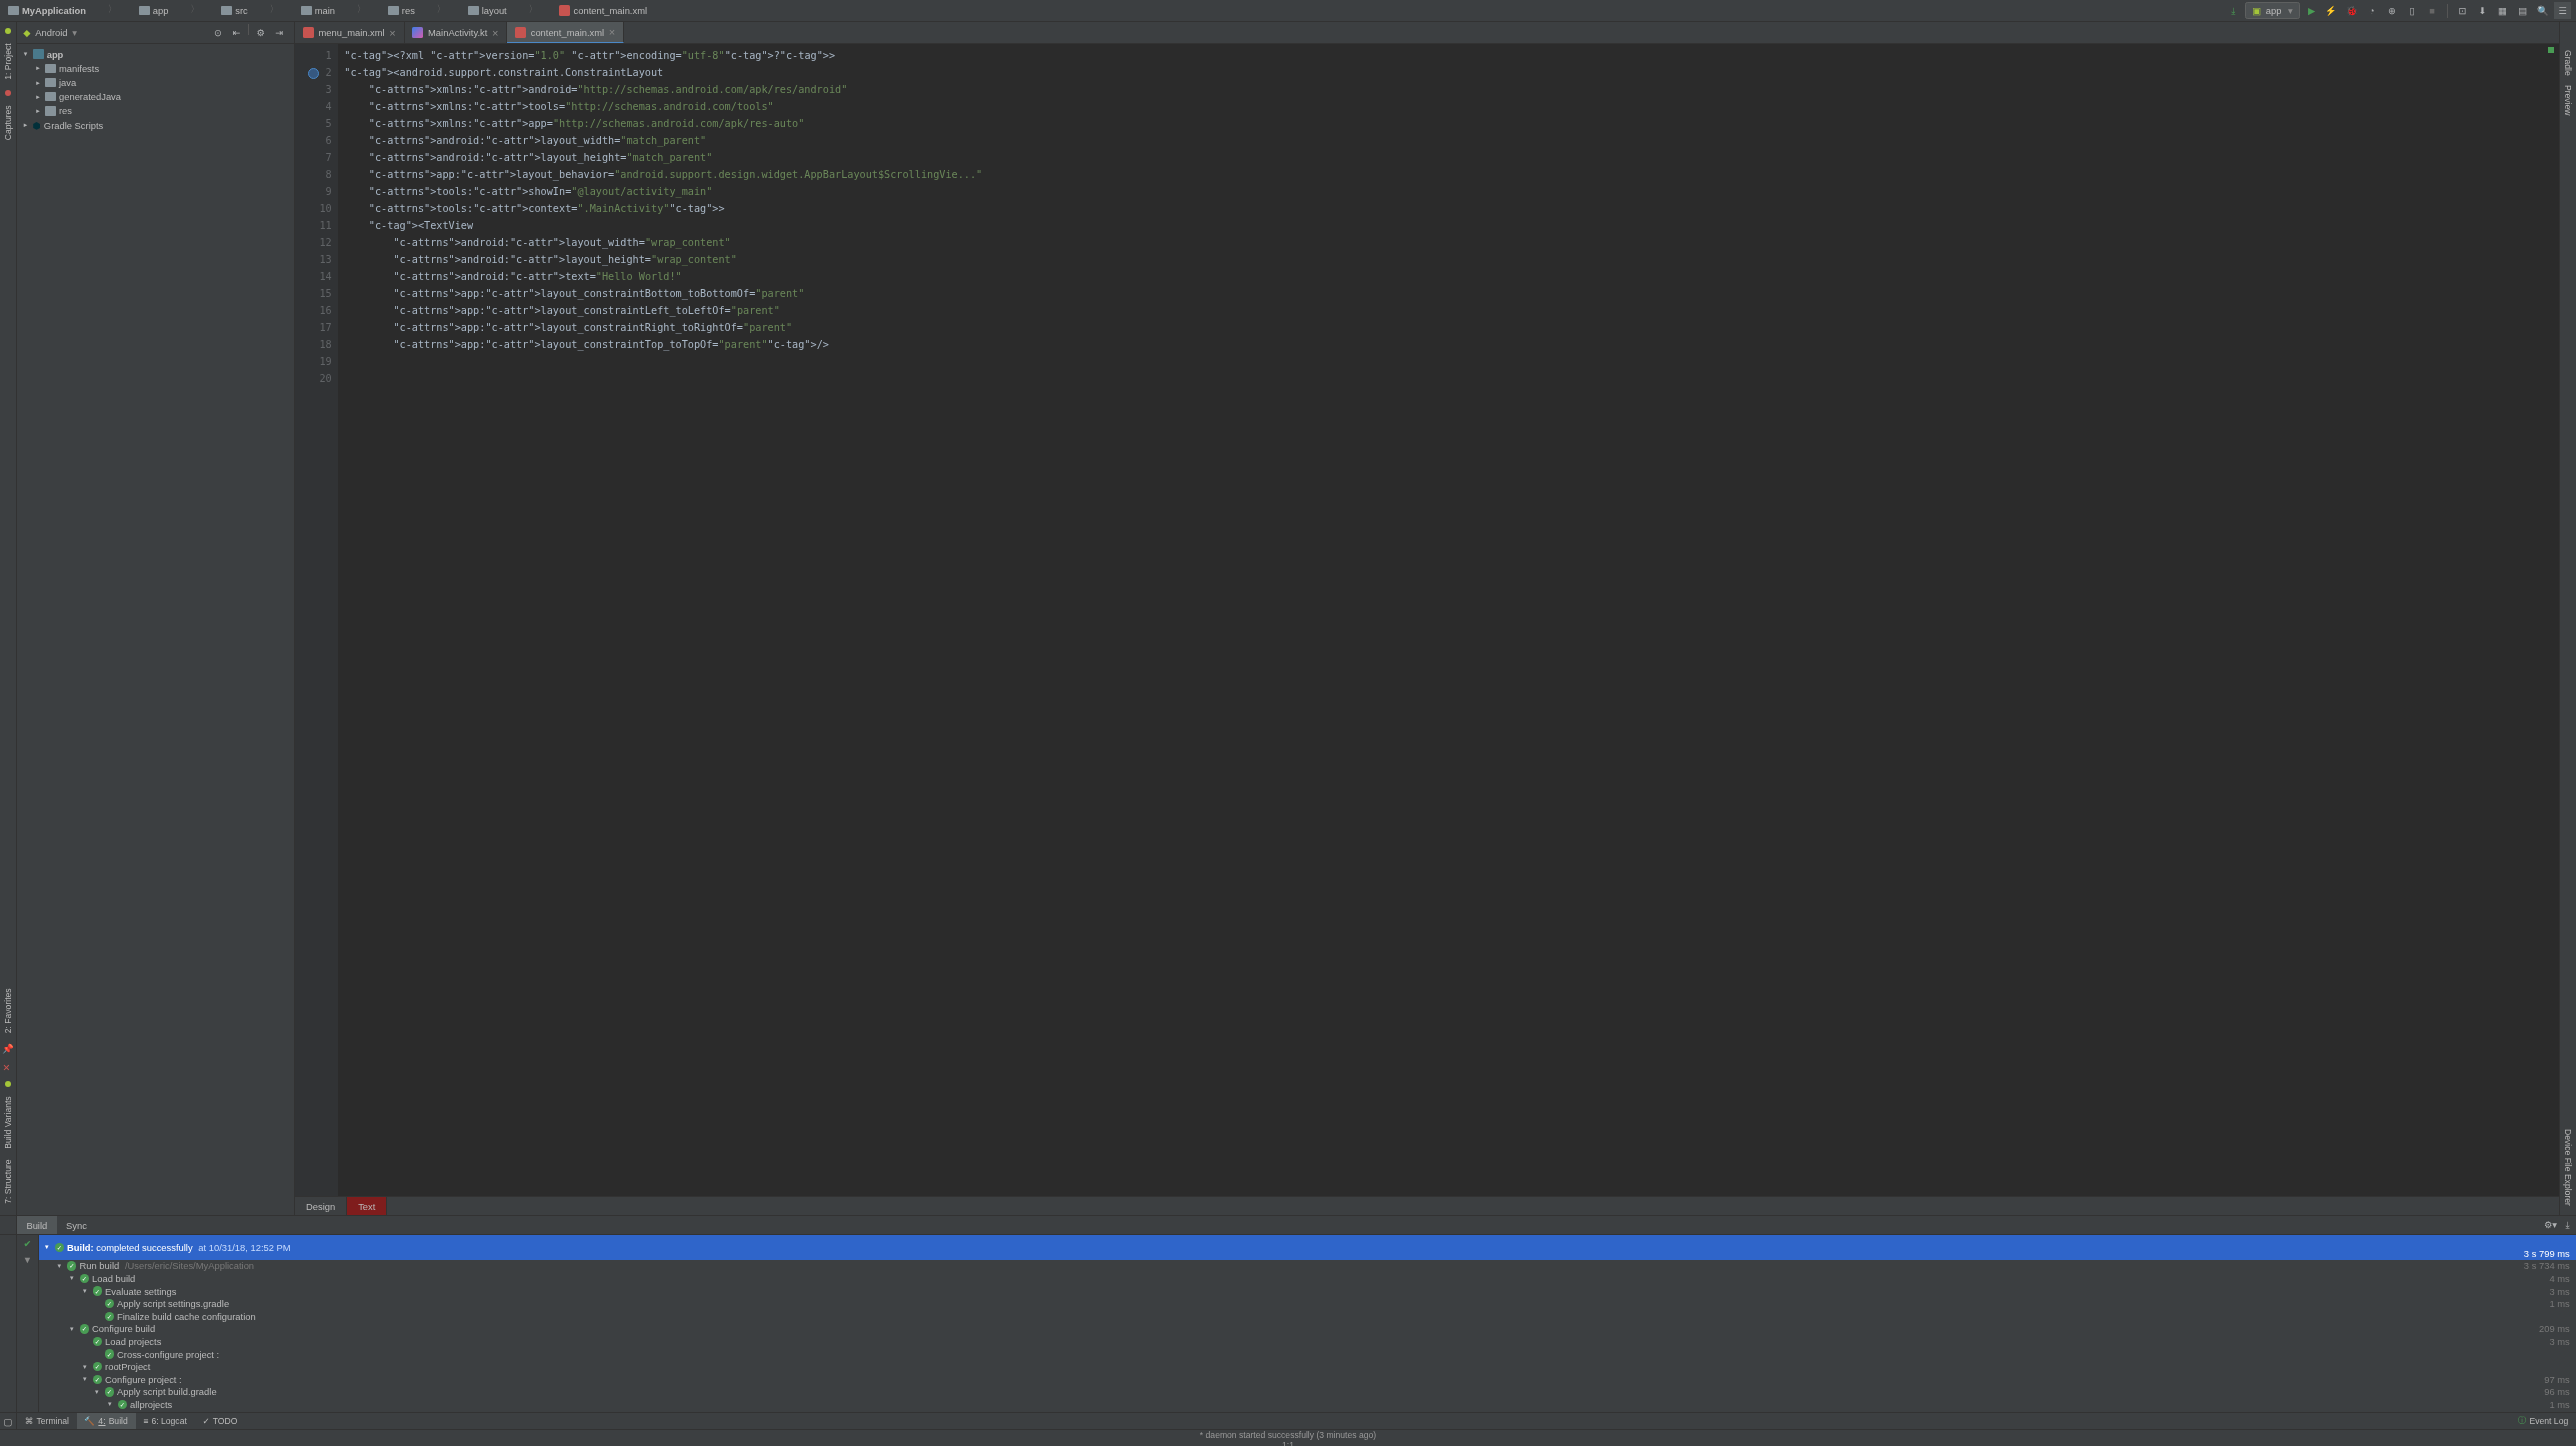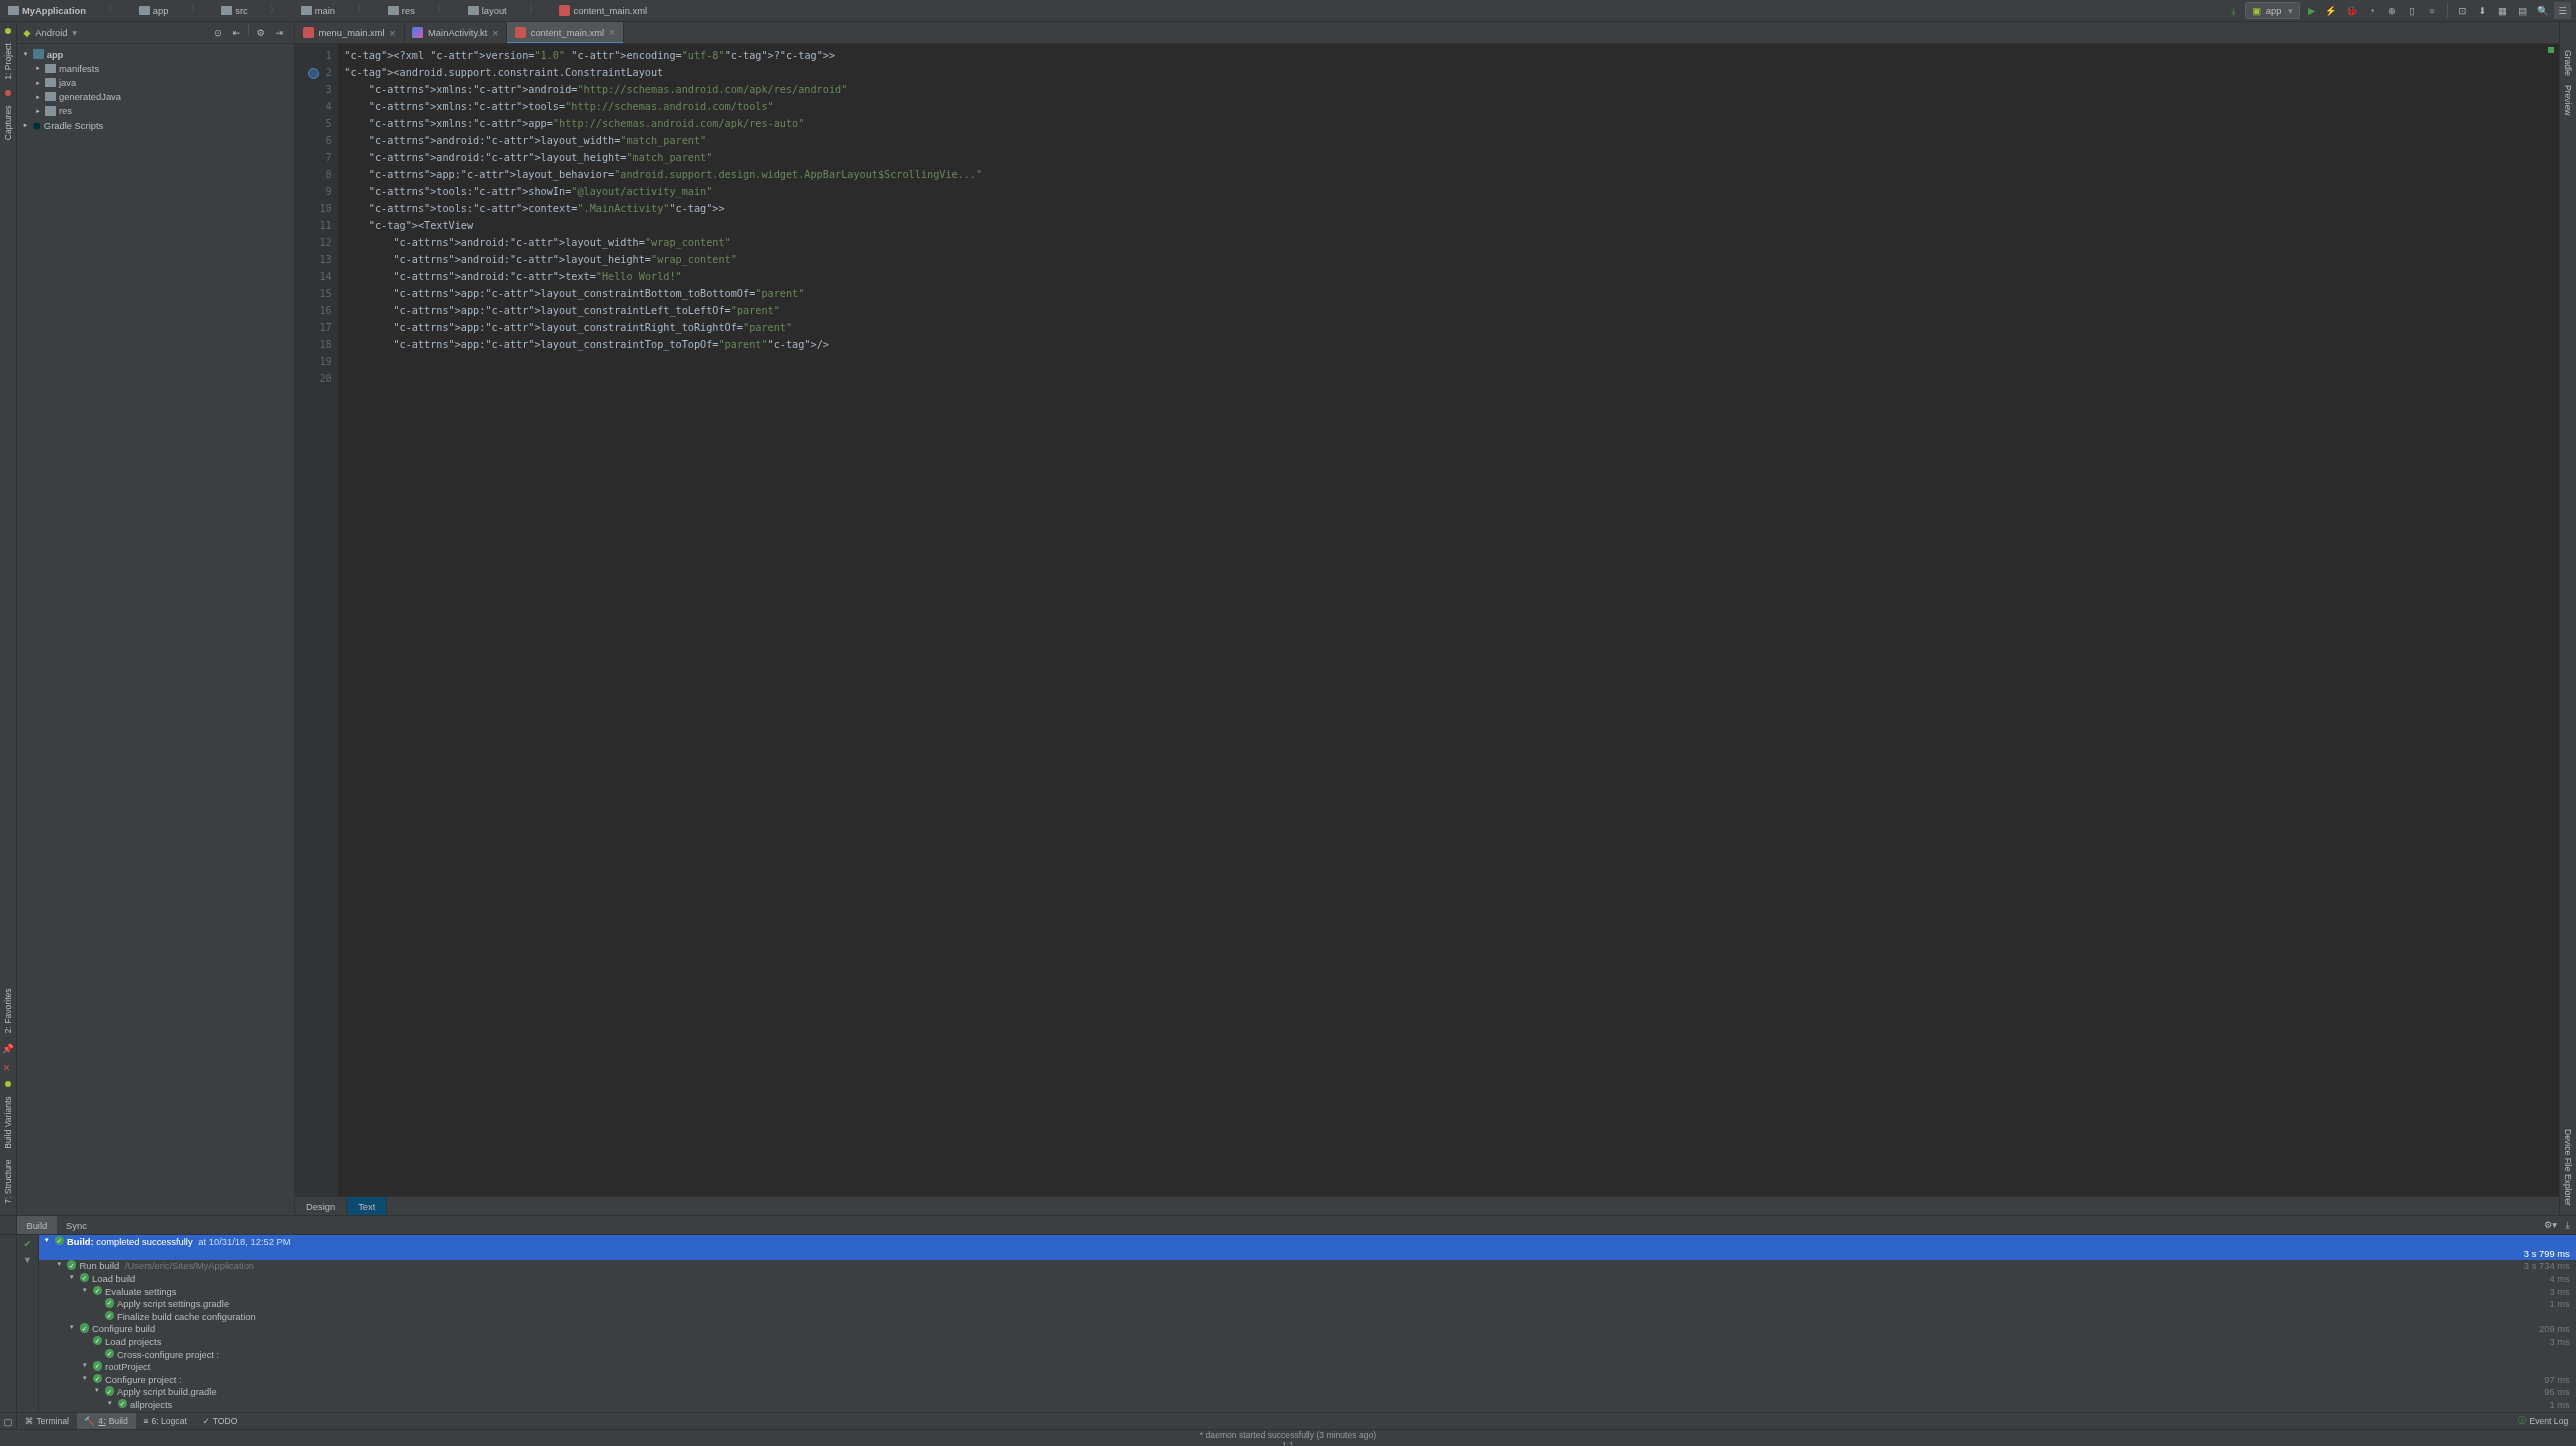--- a/index.html
+++ b/index.html
@@ -50,30 +50,30 @@
 
 .editor-body { flex: 1; display: flex; overflow: hidden; }
 .gutter { width: 43px; background: #313335; text-align: right; padding: 3.1px 6.3px 3.1px 3.1px; color: #606366; font-family: "Menlo", "Consolas", monospace; font-size: 10.2px; line-height: 17px; }
 .code { flex: 1; padding: 3.1px 6.3px; font-family: "Menlo", "Consolas", monospace; font-size: 10.2px; line-height: 17px; white-space: pre; color: #a9b7c6; overflow: auto; position: relative; }
 .code-indicator { position: absolute; right: 4.7px; top: 3.1px; width: 6.3px; height: 6.3px; background: #499c54; }
 .c-str { color: #6a8759; }
 .gutter .circle { display:inline-block; width:11px; height:11px; border-radius:50%; background:#365880; border:0.8px solid #4a88c7; vertical-align:middle;}
 
 .editor-bottom-tabs { height: 19px; background: #3c3f41; border-top: 0.8px solid #323232; display: flex; align-items: stretch; }
 .editor-bottom-tab { padding: 0 11px; display: flex; align-items: center; cursor: pointer; background: #3c3f41; border-right: 0.8px solid #323232; color: #bbbbbb; }
-.editor-bottom-tab.active { background: #0c4a6e; }
+.editor-bottom-tab.active { background: #7f1d1d; }
 
 
 .build-panel { height: 197px; background: #3c3f41; border-top: 0.8px solid #323232; display: flex; flex-direction: column; }
 .build-tabs { height: 19px; display: flex; align-items: stretch; border-bottom: 0.8px solid #323232; }
 .build-tab { padding: 0 9.4px; display: flex; align-items: center; cursor: pointer; color: #bbbbbb; }
 .build-tab.active { background: #515658; }
 .build-tabs .spacer { flex: 1; }
 .build-tree { flex: 1; overflow: auto; padding: 0; }
-.build-row { display: flex; align-items: flex-start; padding: 0.8px 6.3px 0.8px 3.1px; font-size: 9.4px; }
+.build-row { display: flex; align-items: center; padding: 0.8px 6.3px 0.8px 3.1px; font-size: 9.4px; }
 .build-row.selected { background: #2f65ca; color: #fff; }
 .build-row .arrow { width: 9.4px; text-align: center; color: #afb1b3; font-size: 7px; }
 .build-row.selected .arrow { color: #fff; }
 .build-row .status-dot { width: 9.4px; height: 9.4px; border-radius: 50%; background: #499c54; margin: 0 3.1px; flex-shrink: 0; display:flex; align-items:center; justify-content:center; }
 .build-row .status-dot::after { content:"✓"; color:#fff; font-size:6.3px; }
 .build-row .label { flex: 1; }
 .build-row .label-strong { font-weight: bold; }
 .build-row .sublabel { color: #787878; margin-left: 3.1px; }
 .build-row.selected .sublabel { color: #c8dcff; }
 .build-row .timing { color: #787878; }

